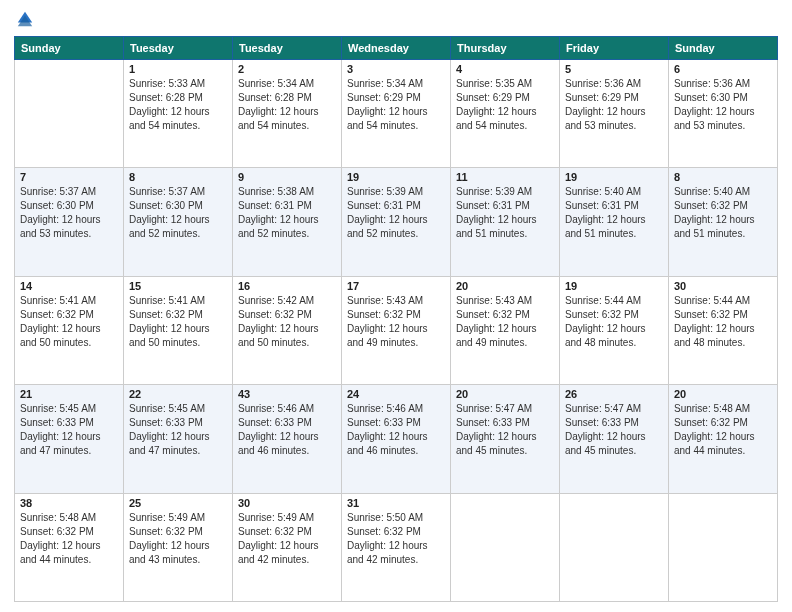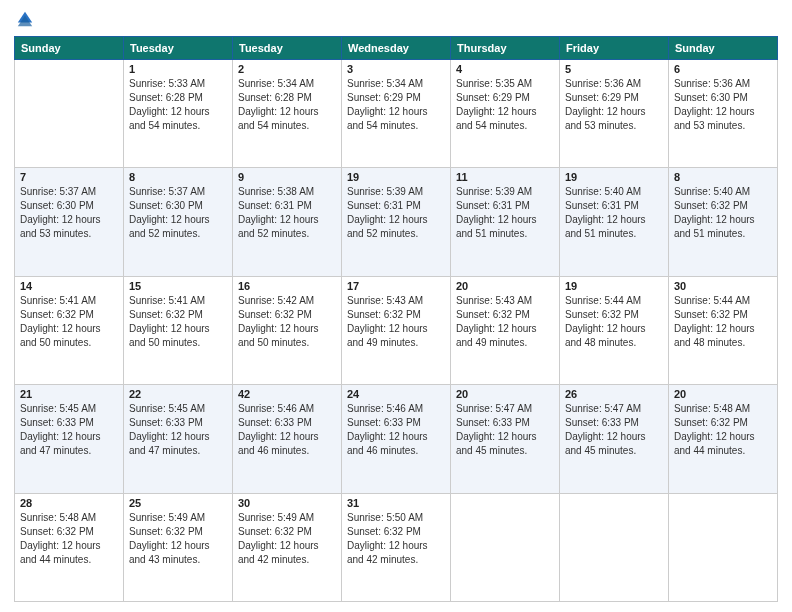--- a/index.html
+++ b/index.html
@@ -233,21 +233,21 @@
         <tr class="row-shaded">
           <td>
             <span class="day-number">21</span>
             <div class="day-info">Sunrise: 5:45 AM<br>Sunset: 6:33 PM<br>Daylight: 12 hours and 47 minutes.</div>
           </td>
           <td>
             <span class="day-number">22</span>
             <div class="day-info">Sunrise: 5:45 AM<br>Sunset: 6:33 PM<br>Daylight: 12 hours and 47 minutes.</div>
           </td>
           <td>
-            <span class="day-number">42</span>
+            <span class="day-number">43</span>
             <div class="day-info">Sunrise: 5:46 AM<br>Sunset: 6:33 PM<br>Daylight: 12 hours and 46 minutes.</div>
           </td>
           <td>
             <span class="day-number">24</span>
             <div class="day-info">Sunrise: 5:46 AM<br>Sunset: 6:33 PM<br>Daylight: 12 hours and 46 minutes.</div>
           </td>
           <td>
             <span class="day-number">20</span>
             <div class="day-info">Sunrise: 5:47 AM<br>Sunset: 6:33 PM<br>Daylight: 12 hours and 45 minutes.</div>
           </td>
@@ -255,21 +255,21 @@
             <span class="day-number">26</span>
             <div class="day-info">Sunrise: 5:47 AM<br>Sunset: 6:33 PM<br>Daylight: 12 hours and 45 minutes.</div>
           </td>
           <td>
             <span class="day-number">20</span>
             <div class="day-info">Sunrise: 5:48 AM<br>Sunset: 6:32 PM<br>Daylight: 12 hours and 44 minutes.</div>
           </td>
         </tr>
         <tr class="row-white">
           <td>
-            <span class="day-number">28</span>
+            <span class="day-number">38</span>
             <div class="day-info">Sunrise: 5:48 AM<br>Sunset: 6:32 PM<br>Daylight: 12 hours and 44 minutes.</div>
           </td>
           <td>
             <span class="day-number">25</span>
             <div class="day-info">Sunrise: 5:49 AM<br>Sunset: 6:32 PM<br>Daylight: 12 hours and 43 minutes.</div>
           </td>
           <td>
             <span class="day-number">30</span>
             <div class="day-info">Sunrise: 5:49 AM<br>Sunset: 6:32 PM<br>Daylight: 12 hours and 42 minutes.</div>
           </td>

